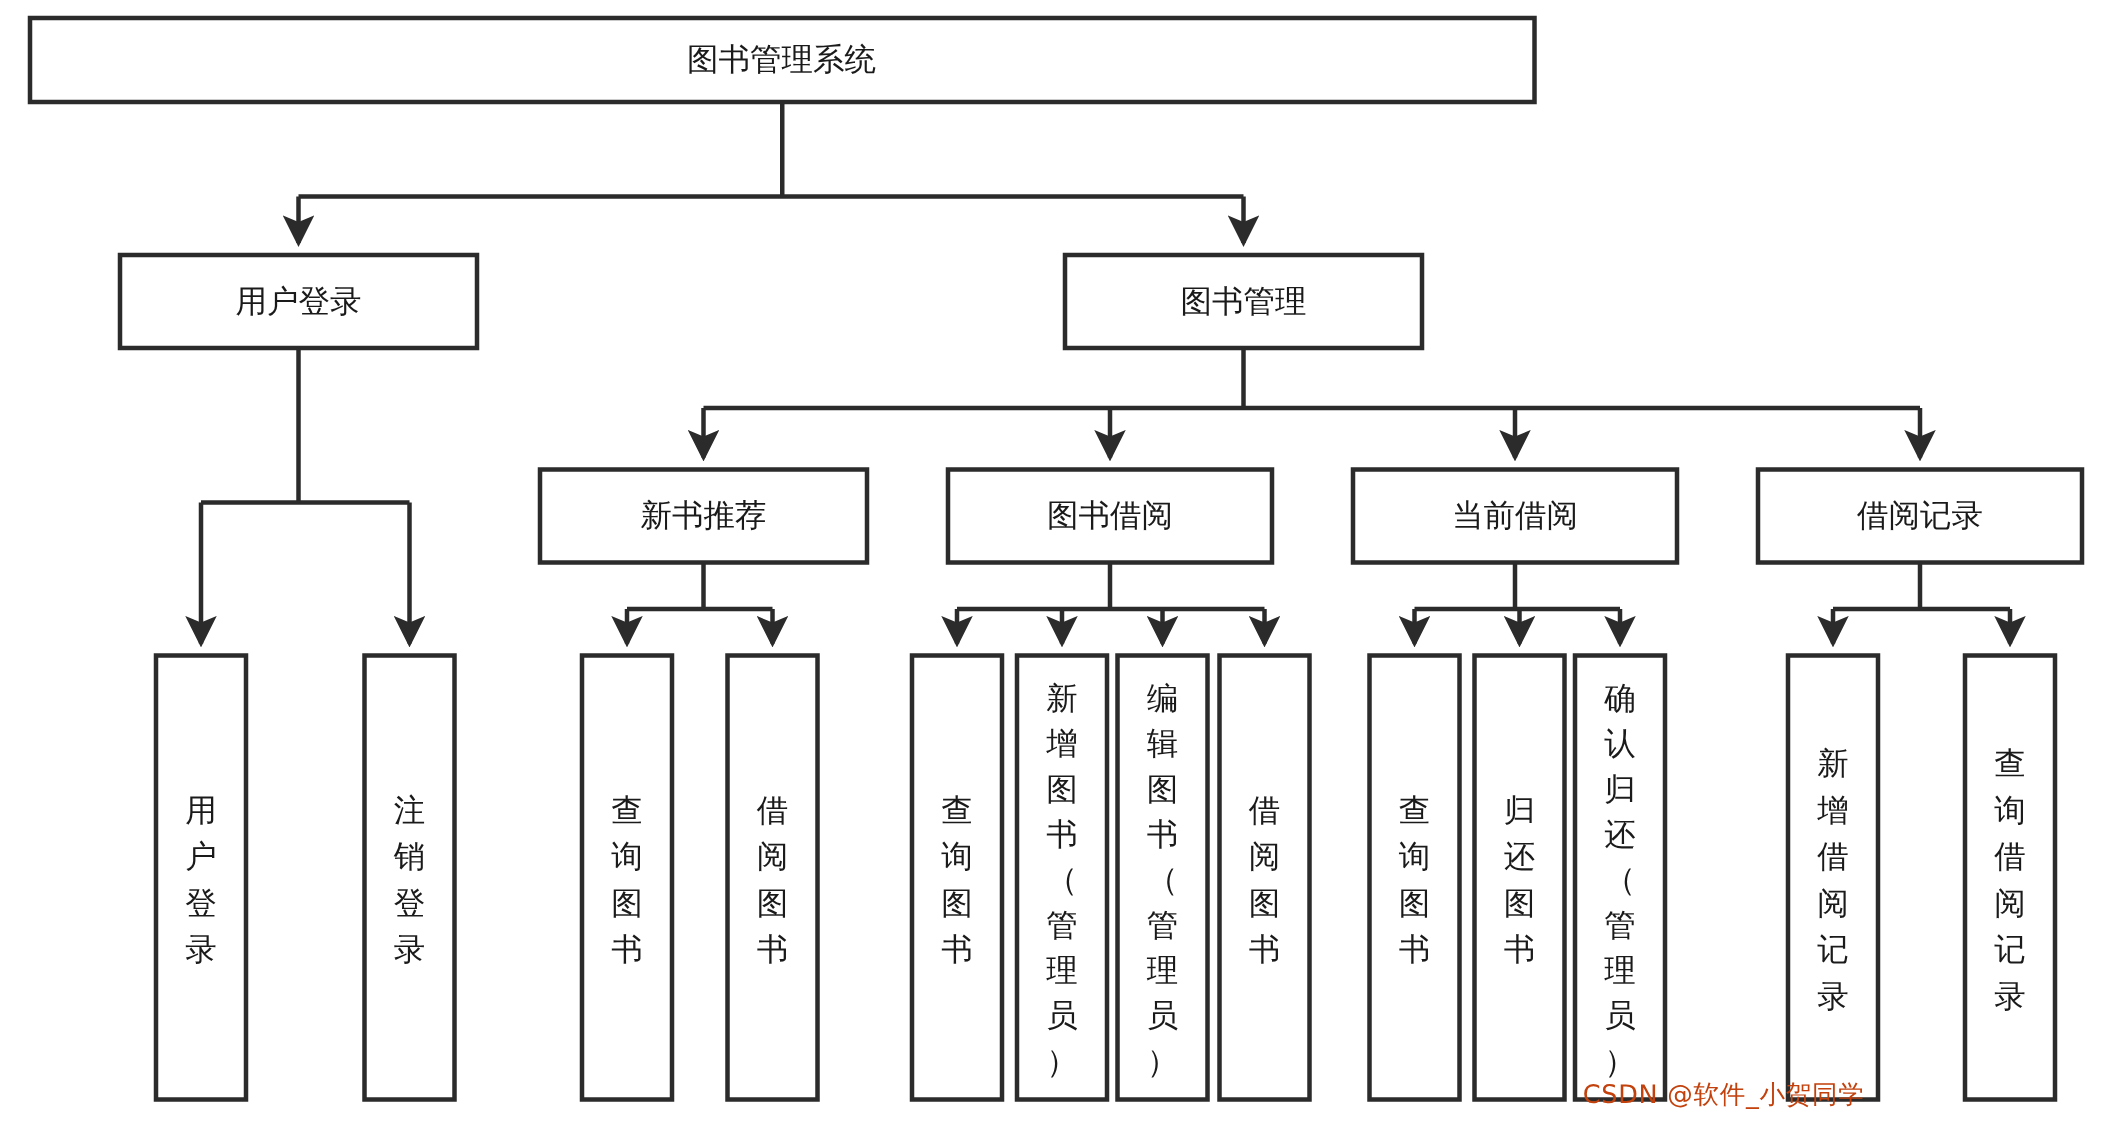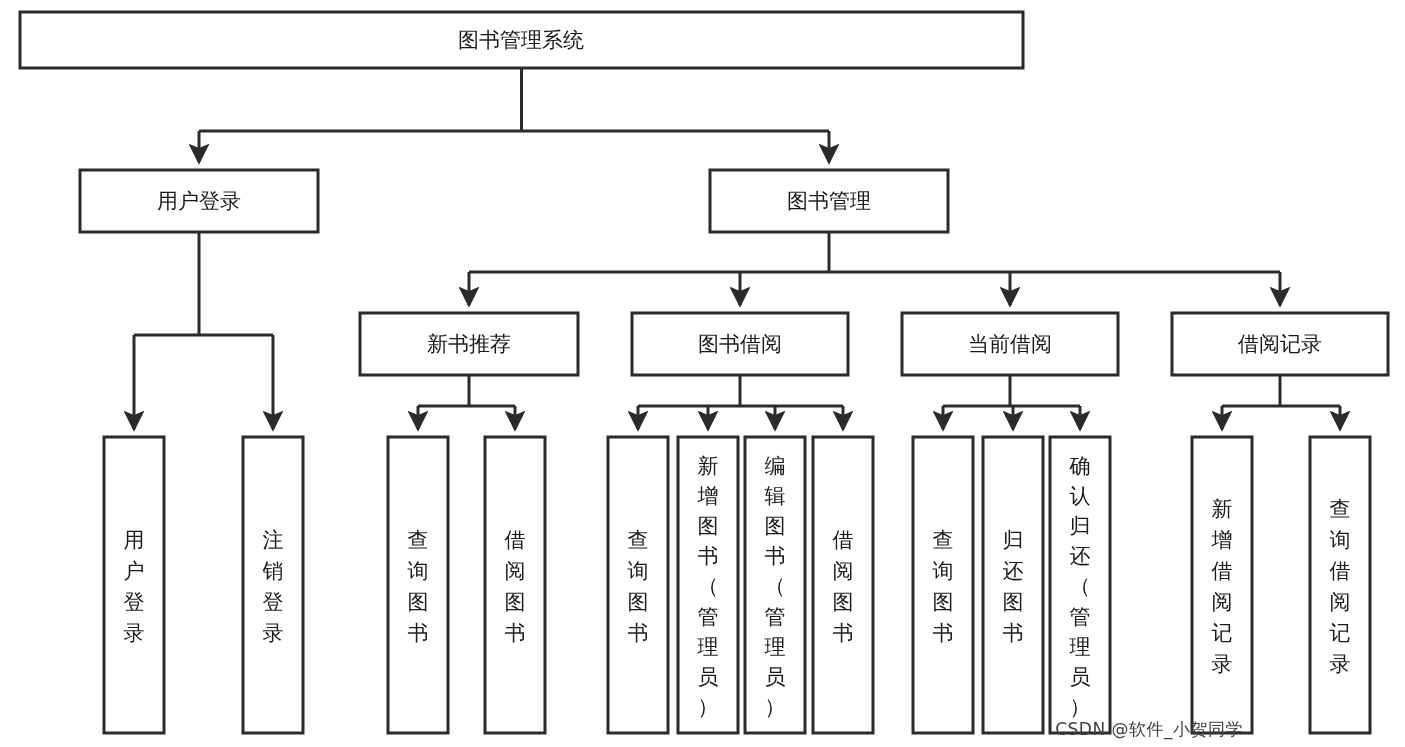--- a/index.html
+++ b/index.html
@@ -54,21 +54,21 @@
     font-size: 21px;
     fill: #1a1a1a;
     text-anchor: middle;
   }
   .watermark {
     position: absolute;
     right: 8px;
     bottom: 6px;
     font-family: "DejaVu Sans", "Liberation Sans", sans-serif;
     font-size: 17px;
-    color: #404040;
+    color: #c2410c;
     white-space: nowrap;
     letter-spacing: 0.5px;
     pointer-events: none;
     text-align: right;
   }
 </style>
 </head>
 <body>
 
 <div id="diagram-root">

